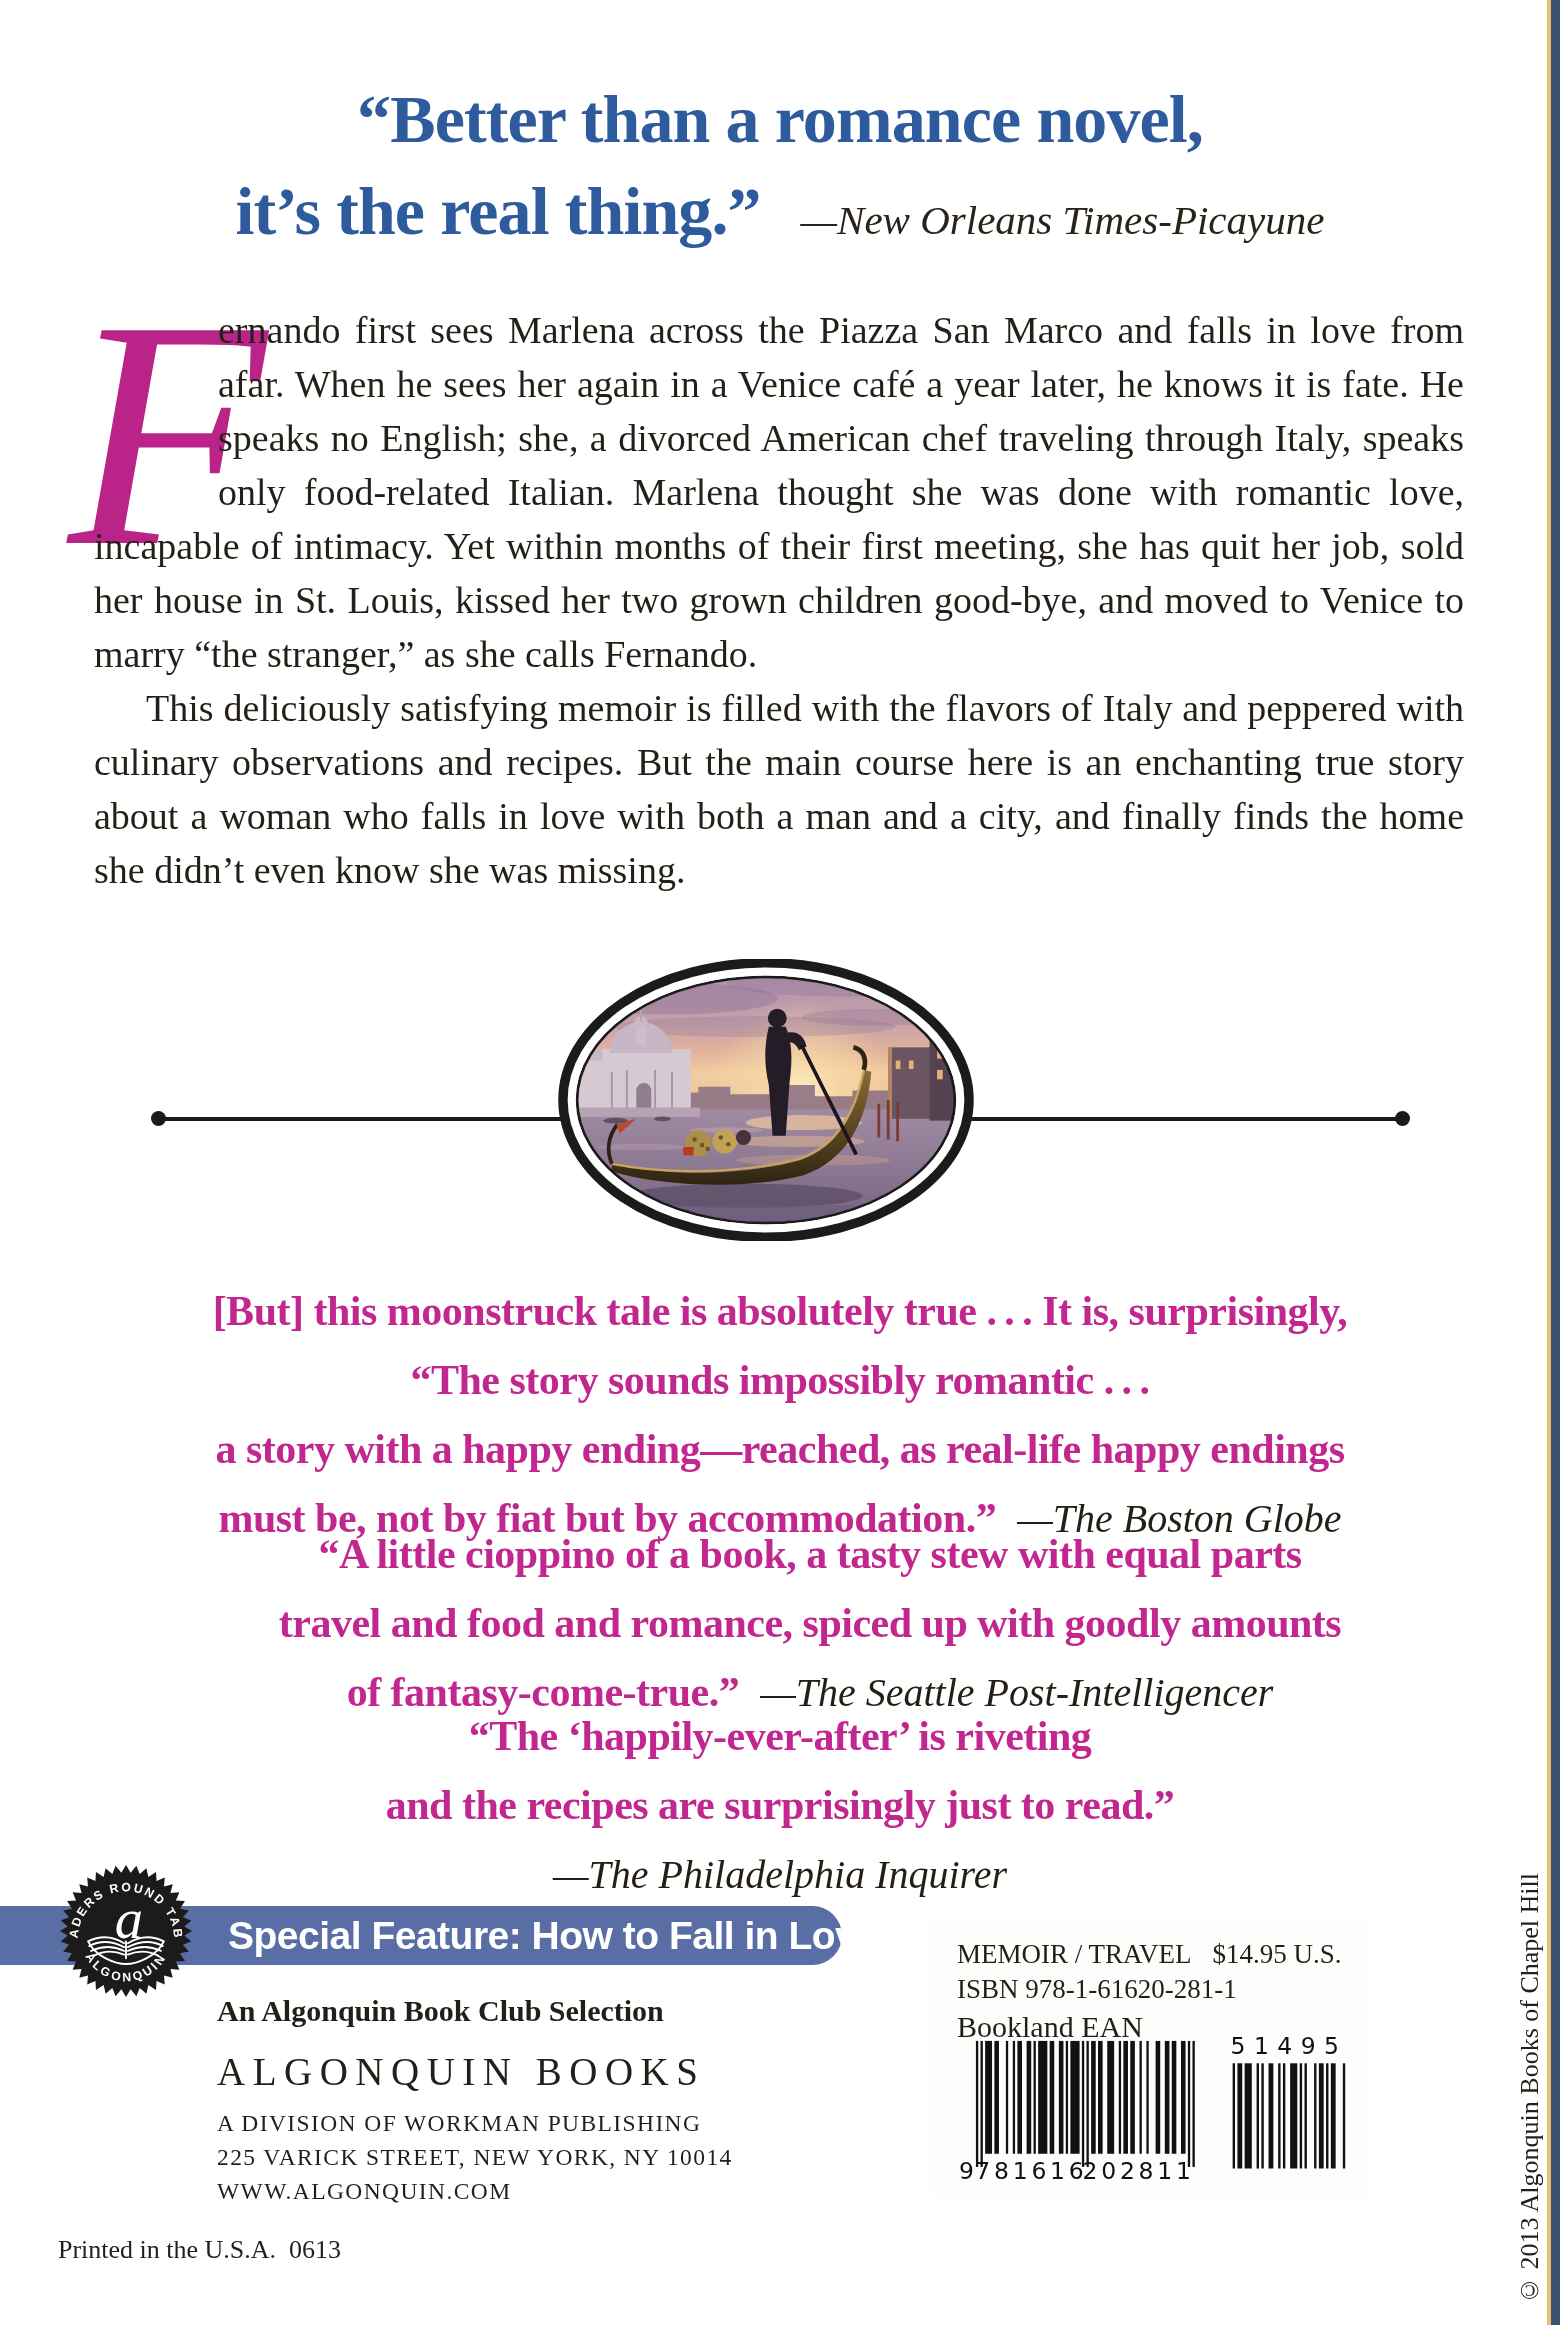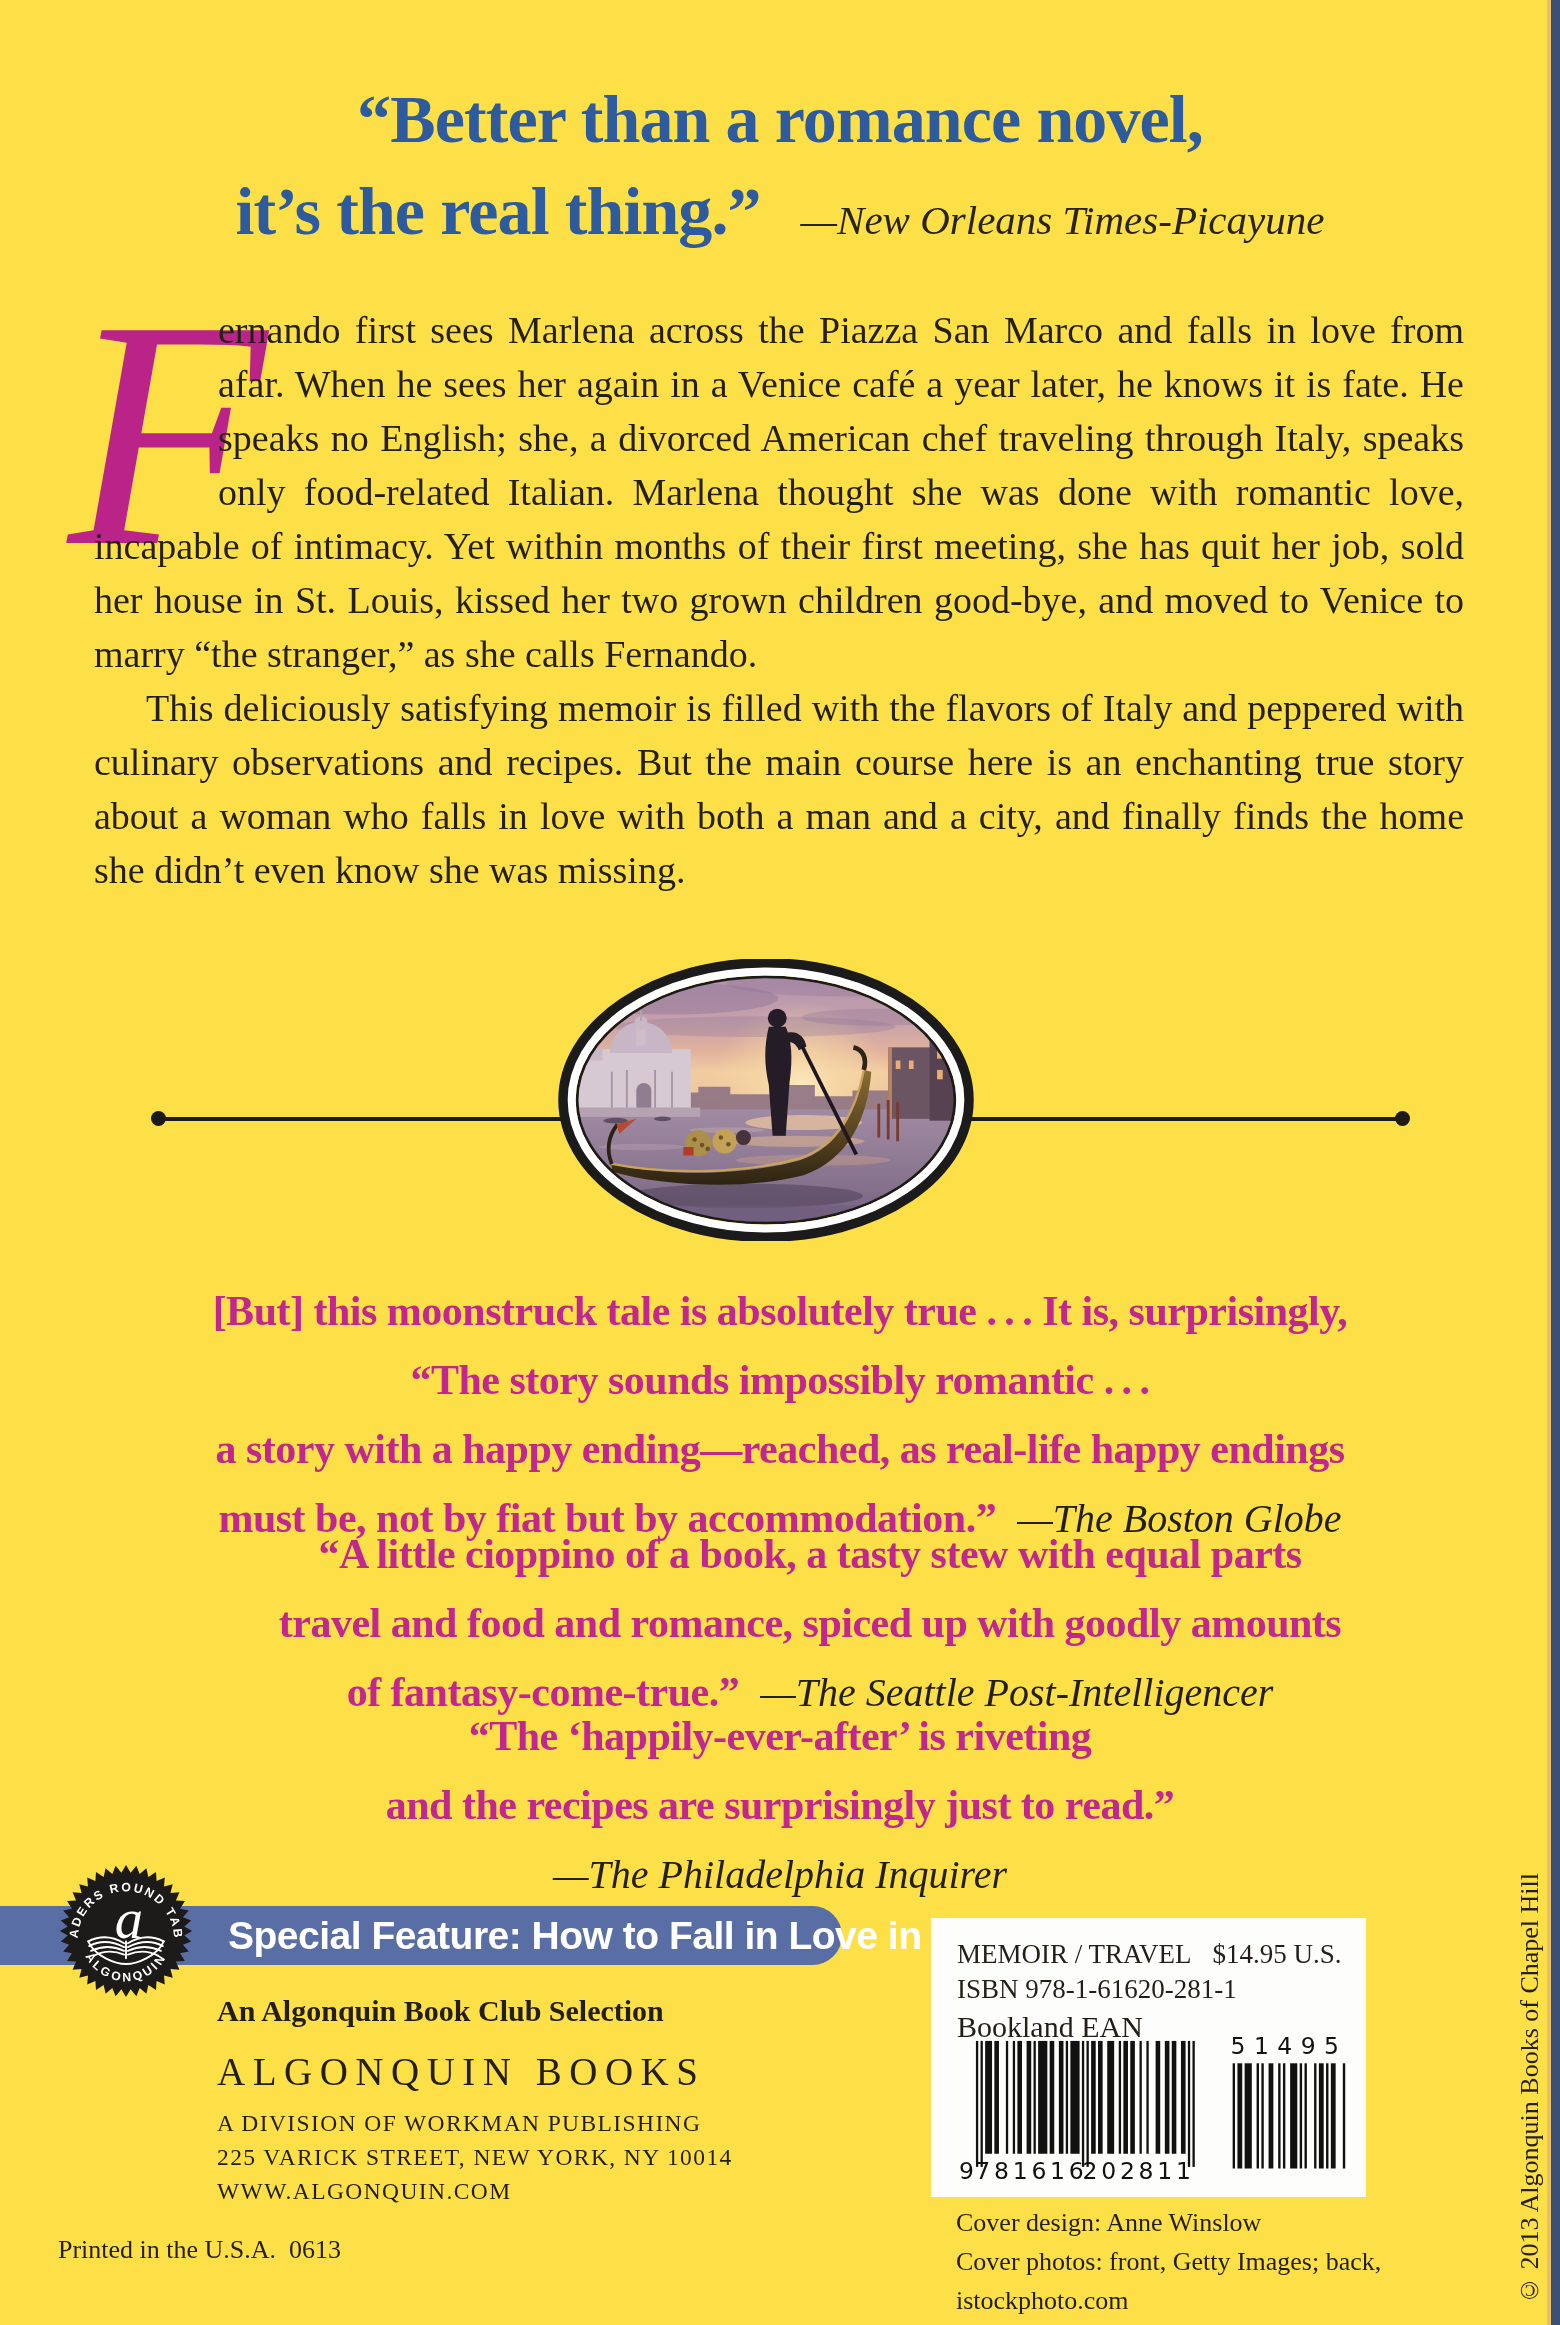--- a/index.html
+++ b/index.html
@@ -1,19 +1,19 @@
 <!DOCTYPE html>
 <html style="font-size:15px"><head>
 <meta charset="utf-8">
 <style>
   html,body{margin:0;padding:0;background:#888;}
   #cover{
     position:relative;
     width:1560px;height:2326px;
-    background:#fde047;
+    background:#ffffff;
     overflow:hidden;
     font-family:"Liberation Serif",serif;
     color:#231f18;
   }
   
   #spine{position:absolute;right:0;top:0;width:9.4px;height:100%;background:#3a5074;}
   #spine-shadow{position:absolute;right:9.4px;top:0;width:3.8px;height:100%;background:#e8bf6d;}
 
   
   #headline{position:absolute;top:73px;left:0;width:1560px;text-align:center;color:#2d5b9e;}
@@ -330,21 +330,17 @@
           <rect x="82.50" y="30" width="2.55" height="112"></rect>
           <rect x="92.70" y="30" width="2.55" height="112"></rect>
           <rect x="97.80" y="30" width="5.10" height="112"></rect>
           <rect x="105.45" y="30" width="2.55" height="112"></rect>
           <rect x="110.55" y="30" width="5.10" height="112"></rect>
           <rect x="123.30" y="30" width="2.55" height="112"></rect>
         </g>
     </svg>
   </div>
 
-  <div id="credits">
-    <div>Cover design: Anne Winslow</div>
-    <div>Cover photos: front, Getty Images; back, istockphoto.com</div>
-  </div>
 
   <div id="vert-copyright">© 2013 Algonquin Books of Chapel Hill</div>
 
 </div>
 
 
 </body></html>

